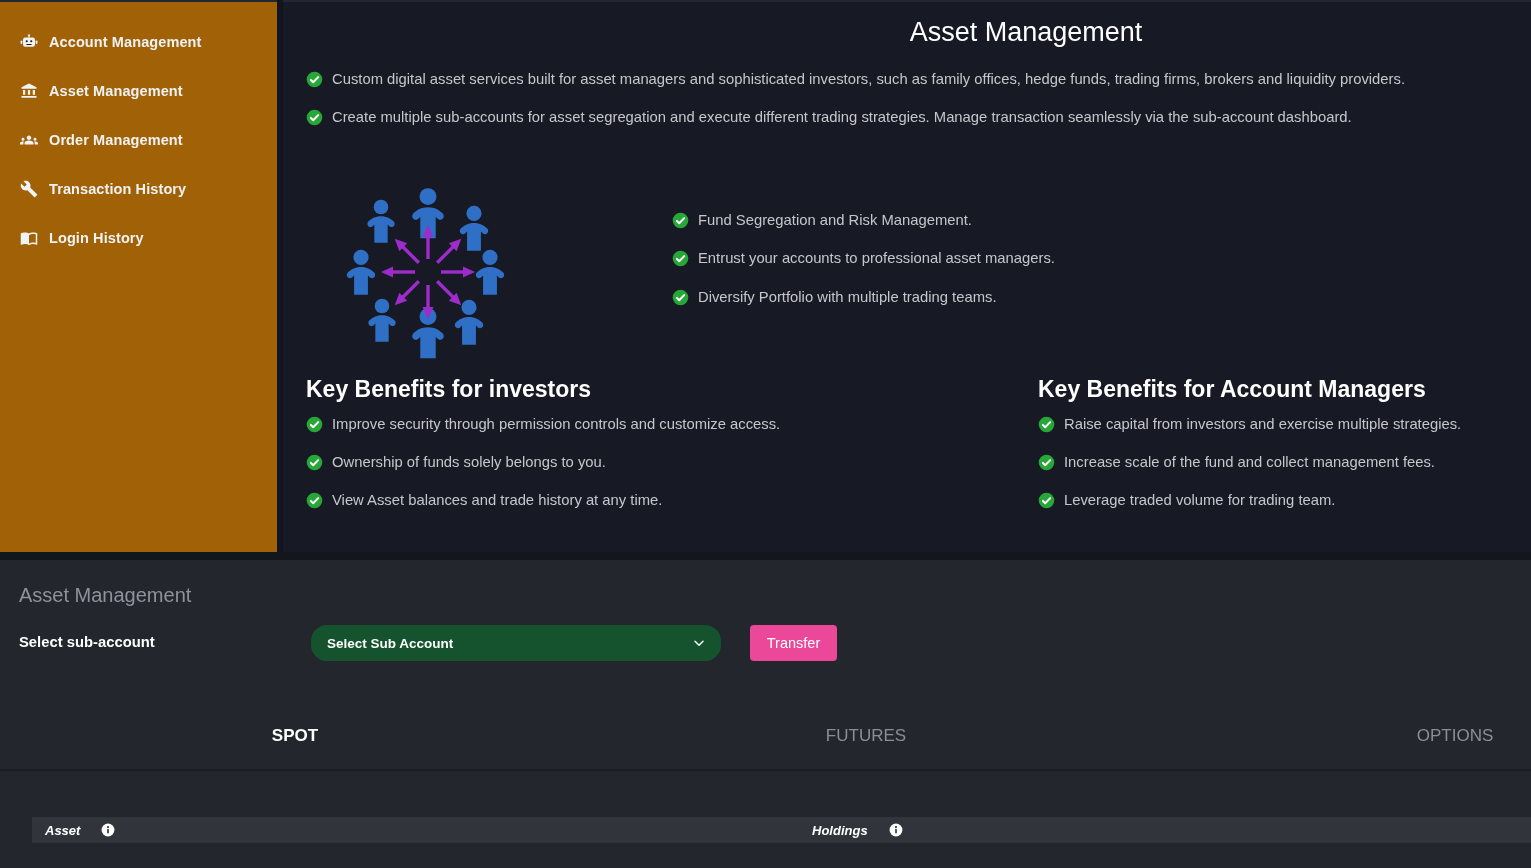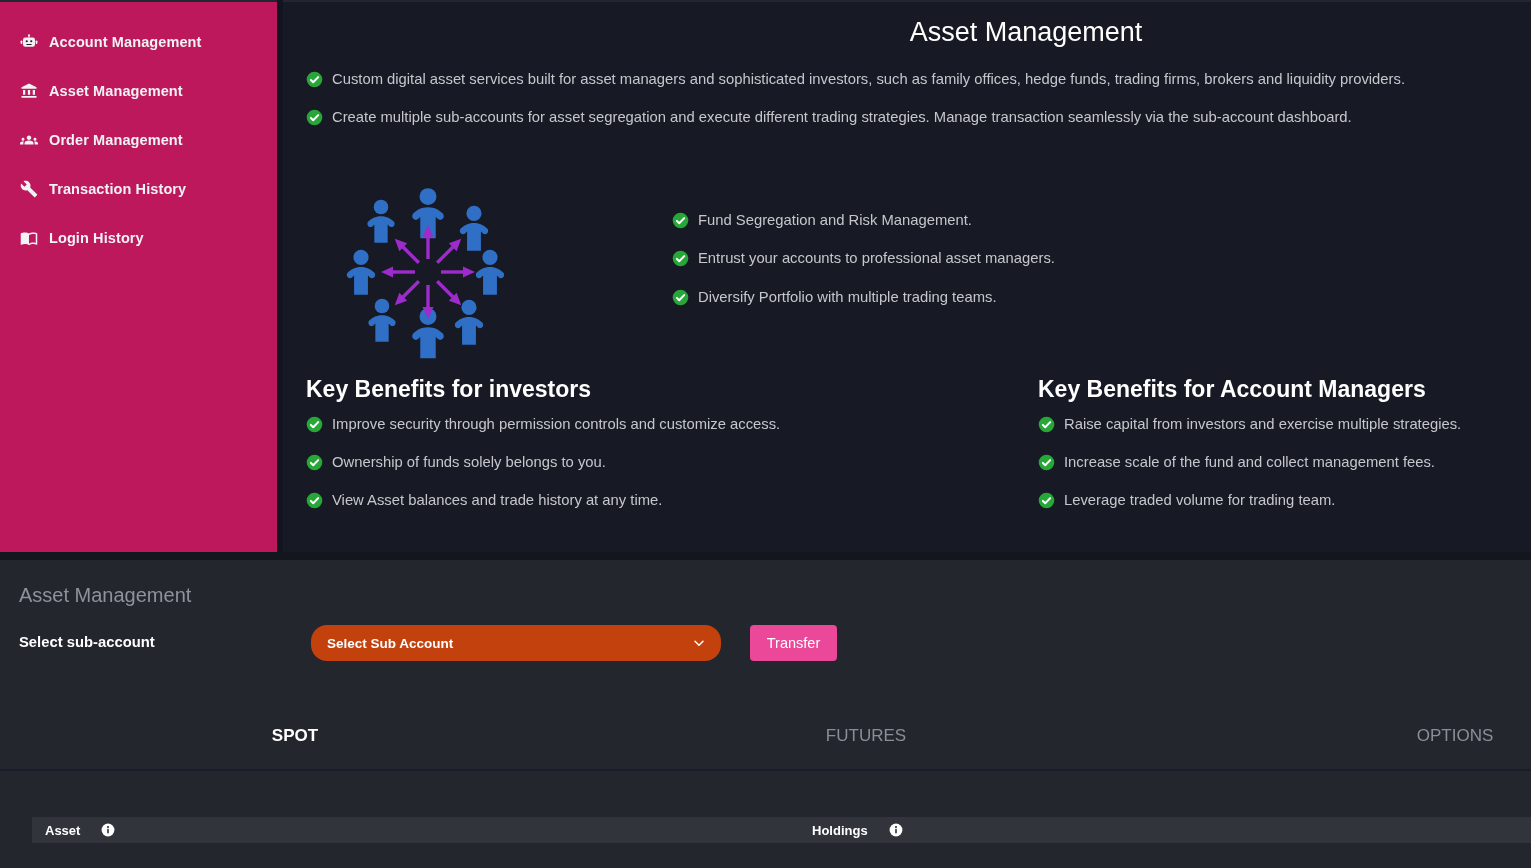--- a/index.html
+++ b/index.html
@@ -2,21 +2,21 @@
 <html><head>
 <meta charset="utf-8">
 <style>
   * { margin:0; padding:0; box-sizing:border-box; }
   html,body { background:#101218; }
   body { font-family:"Liberation Sans", sans-serif; }
   .page { position:relative; width:1531px; height:868px; background:#171A24; overflow:hidden; }
   .page-topline { position:absolute; left:0; top:0; width:100%; height:2px; background:#222633; }
 
   
-  .sidebar { position:absolute; left:0; top:2px; width:277px; height:551px; background:#be185d; padding-top:15px; }
+  .sidebar { position:absolute; left:0; top:2px; width:277px; height:551px; background:#a16207; padding-top:15px; }
   .sidebar-divider { position:absolute; left:277px; top:0; width:6px; height:553px; background:#121521; }
   .side-item { display:flex; align-items:center; height:49px; padding-left:20px; gap:11px; cursor:pointer; }
   .side-item .icn { width:18px; height:18px; color:#F2F3F5; flex:0 0 auto; display:flex; }
   .side-item .icn svg { width:100%; height:100%; }
   .side-item span.lbl { color:#F1F2F4; font-size:14.5px; font-weight:700; letter-spacing:.1px; }
 
   
   .main-title { position:absolute; left:283px; top:17px; width:1486px; text-align:center;
                 color:#FFFFFF; font-size:27px; font-weight:500; }
   .bullet { position:absolute; display:flex; align-items:center; gap:9px; height:20px; }
@@ -26,34 +26,34 @@
   .benefit-title { position:absolute; color:#FFFFFF; font-size:23px; font-weight:700; }
 
   
   .illu { position:absolute; left:322px; top:188px; width:212px; height:172px; }
 
   
   .panel-strip { position:absolute; left:0; top:552px; width:100%; height:8px; background:#14161D; }
   .panel { position:absolute; left:0; top:560px; width:100%; height:308px; background:#24262E; }
   .panel-title { position:absolute; left:19px; top:24px; color:#8F929A; font-size:20px; font-weight:400; }
   .select-label { position:absolute; left:19px; top:74px; color:#FFFFFF; font-size:14.8px; font-weight:700; }
-  .subacct-select { position:absolute; left:311px; top:65px; width:410px; height:36px; background:#c2410c;
+  .subacct-select { position:absolute; left:311px; top:65px; width:410px; height:36px; background:#14532d;
                     border-radius:16px; display:flex; align-items:center; padding:0 14px 0 16px; cursor:pointer; }
   .subacct-select .val { color:#FFFFFF; font-size:13.5px; font-weight:700; flex:1; }
   .subacct-select .chev { width:16px; height:16px; display:flex; color:#FFFFFF; }
   .transfer-btn { position:absolute; left:750px; top:65px; width:87px; height:36px; background:#ec4899;
                   border:none; border-radius:4px; color:#FFFFFF; font-size:14.5px; font-weight:500;
                   font-family:"Liberation Sans", sans-serif; cursor:pointer; }
   .tab { position:absolute; top:166px; width:140px; text-align:center; font-size:17px; cursor:pointer; }
   .tab.active { color:#FFFFFF; font-weight:700; }
   .tab.idle { color:#8B8E96; font-weight:400; }
   .tab-divider { position:absolute; left:0; top:209px; width:100%; height:2px; background:#1A1D29; }
   .table-header { position:absolute; left:32px; top:257px; width:calc(100% - 32px); height:26px;
                   background:#32343C; }
-  .th-col { position:absolute; top:0; height:26px; display:flex; align-items:center; gap:21px; }
+  .th-col { position:absolute; top:0; height:26px; display:flex; align-items:center; gap:21px;font-style:italic; }
   .th-col .th-lbl { color:#FFFFFF; font-size:13px; font-weight:700; }
   .th-col .info { width:14px; height:14px; display:flex; cursor:pointer; }
 </style>
 </head>
 <body>
 
 <svg width="0" height="0" style="position:absolute">
   <defs>
     <symbol id="sym-check" viewBox="0 0 24 24">
       <circle cx="12" cy="12" r="11" fill="#27A737"></circle>

